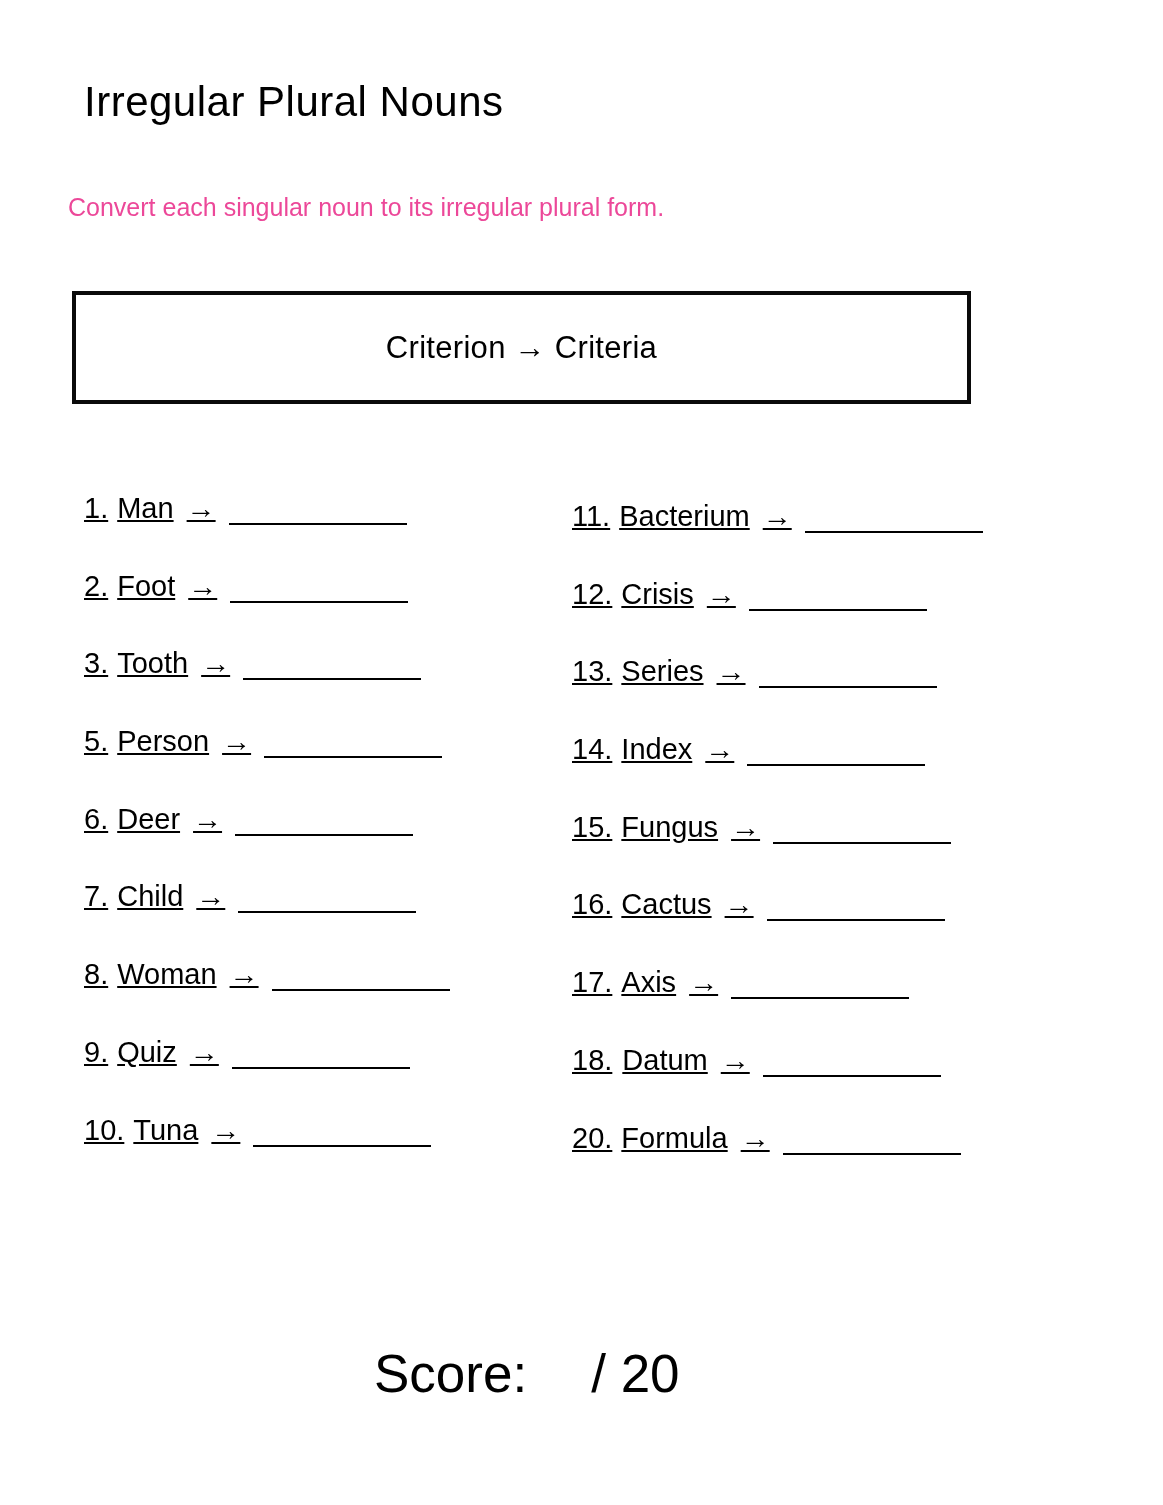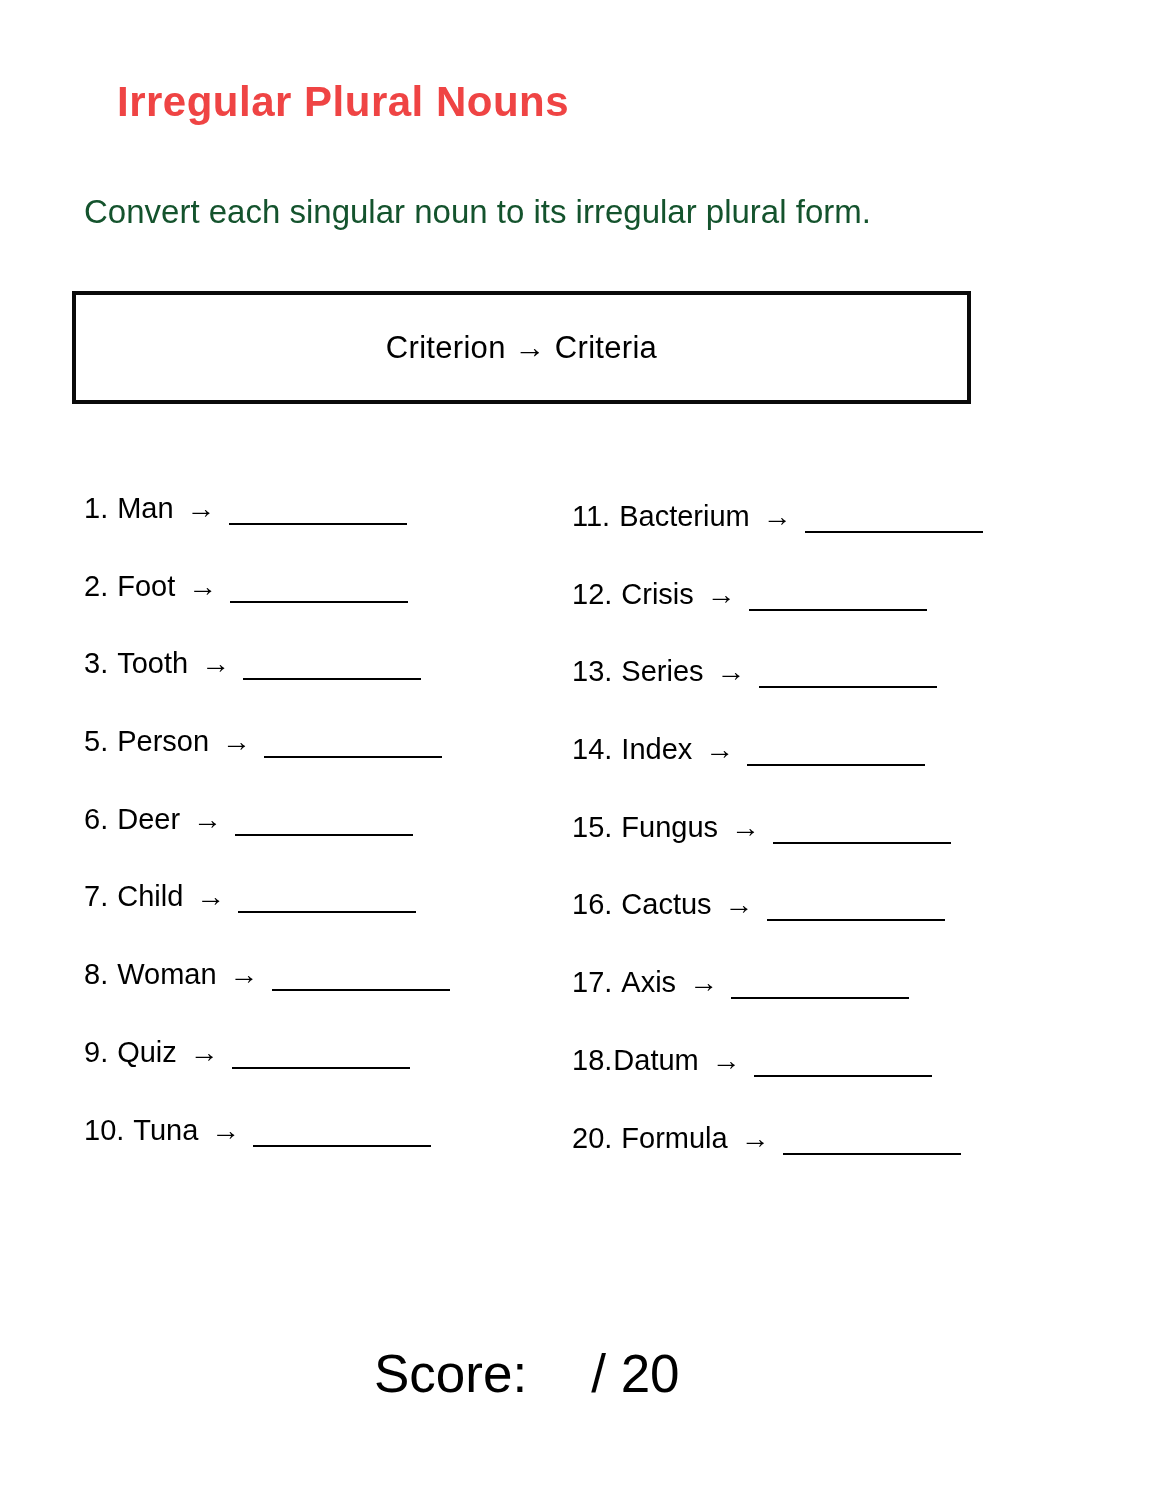--- a/index.html
+++ b/index.html
@@ -12,32 +12,31 @@
     font-family: "Liberation Sans", sans-serif;
     color: #000000;
     overflow: hidden;
   }
   .title {
     position: absolute;
     left: 84px;
     top: 80px;
     font-size: 42px;
     line-height: 1.05;
-    font-weight: 700;
+    font-weight: 400;
     letter-spacing: 0.5px;
-    color: #ef4444;
-    margin-left: 33px;
+    color: #000000;
   }
   .instruction {
     position: absolute;
-    left: 84px;
+    left: 68px;
     top: 193px;
-    font-size: 33px;
+    font-size: 25px;
     line-height: 1.15;
-    color: #14532d;
+    color: #ec4899;
   }
   .example-box {
     position: absolute;
     left: 72px;
     top: 291px;
     width: 899px;
     height: 113px;
     border: 4px solid #0a0a0a;
     background: #ffffff;
     display: flex;
@@ -49,23 +48,24 @@
     letter-spacing: 0.3px;
   }
   .list { position: absolute; }
   .list-left  { left: 84px;  top: 492px; }
   .list-right { left: 572px; top: 500px; }
   .item {
     height: 77.7px;
     font-size: 29px;
     line-height: 1.15;
     white-space: nowrap;
+    text-decoration: underline;
   }
   .word { margin-left: 9px; }
-  .word.tight { margin-left: 1px; }
+  .word.tight { margin-left: 10px; }
   .arrow { margin: 0 13px; }
   .blank {
     display: inline-block;
     width: 178px;
     height: 26px;
     border-bottom: 2.5px solid #000000;
     vertical-align: -7px;
   }
   .score {
     position: absolute;

